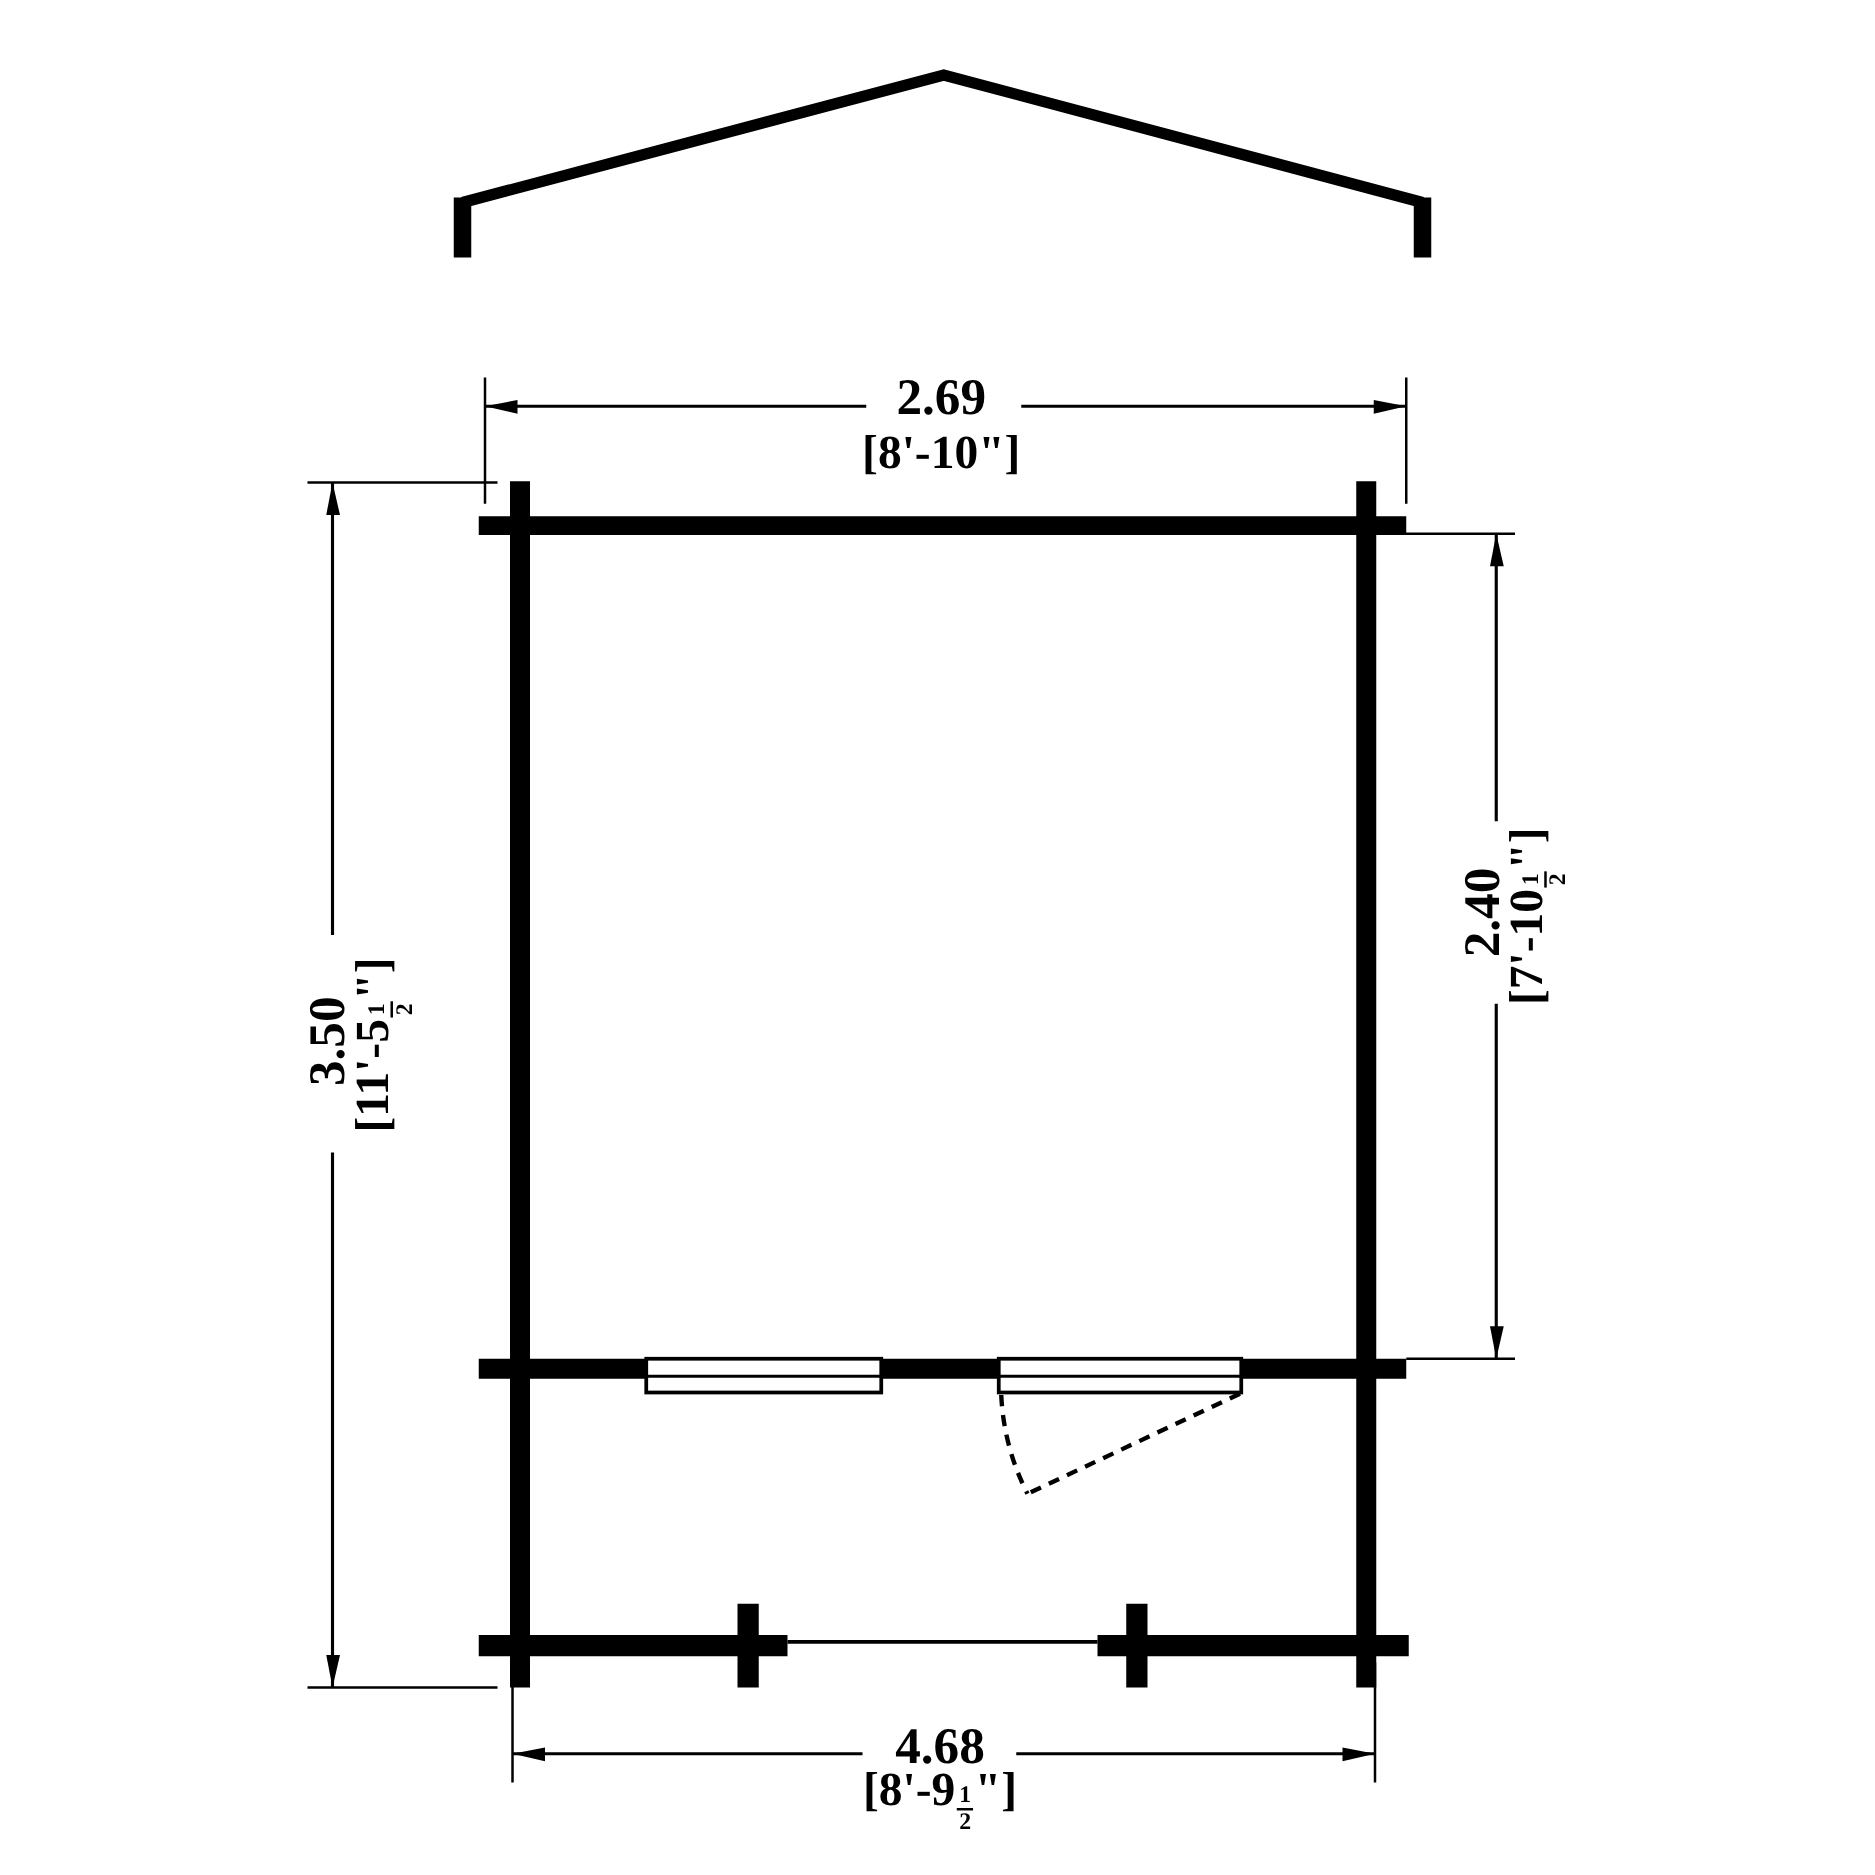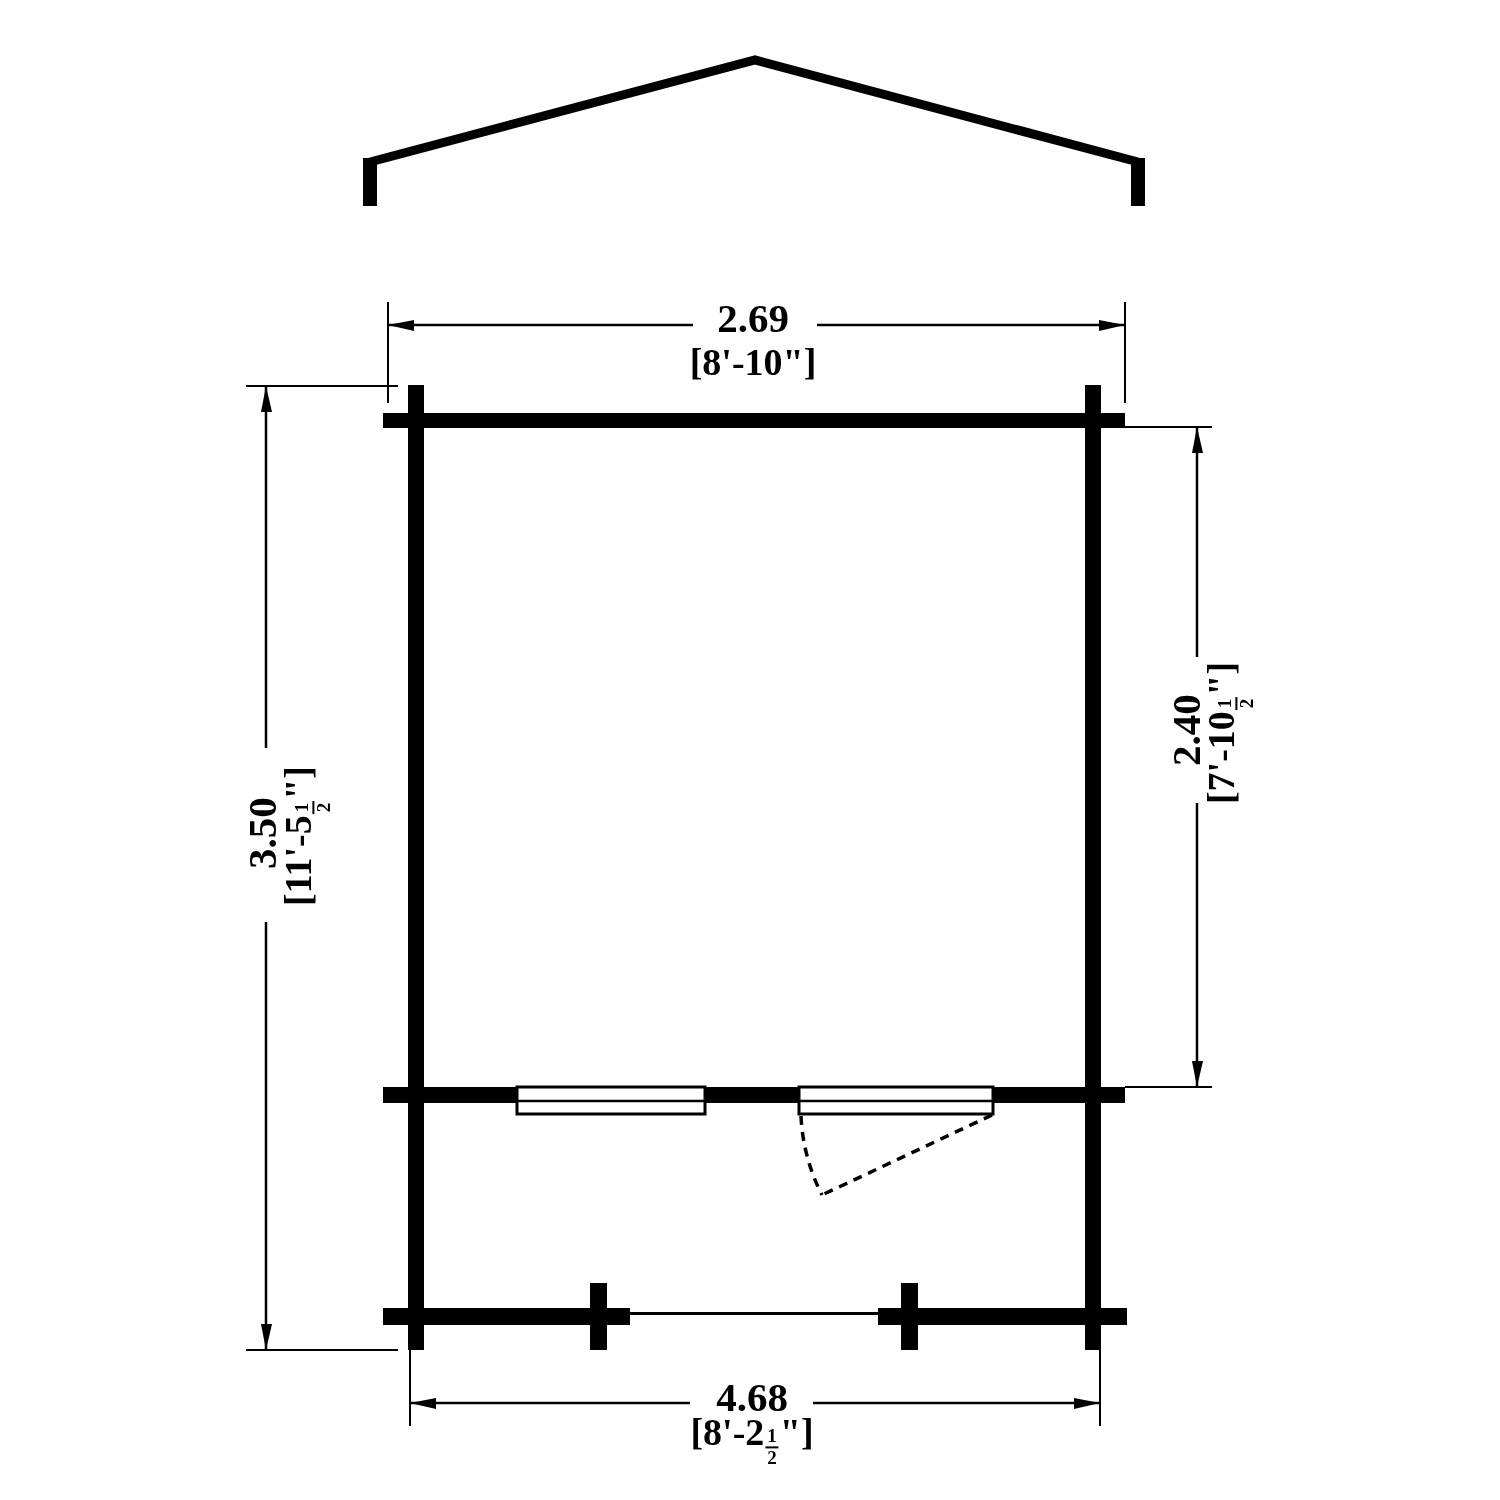--- a/index.html
+++ b/index.html
@@ -119,18 +119,18 @@
         <span class="den">2</span>
       </span><span>"]</span></div>
 
   <div class="dim-label metric rot" style="left:1186px;top:730px;">2.40</div>
   <div class="dim-label imperial rot" style="left:1230px;top:733px;"><span>[7'-10</span><span class="frac">
         <span class="num">1</span>
         <span class="den">2</span>
       </span><span>"]</span></div>
 
   <div class="dim-label metric" style="left:752px;top:1397px;">4.68</div>
-  <div class="dim-label imperial" style="left:752px;top:1441px;"><span>[8'-2</span><span class="frac">
+  <div class="dim-label imperial" style="left:752px;top:1441px;"><span>[8'-9</span><span class="frac">
         <span class="num">1</span>
         <span class="den">2</span>
       </span><span>"]</span></div>
 
 </div>
 
 </body></html>

